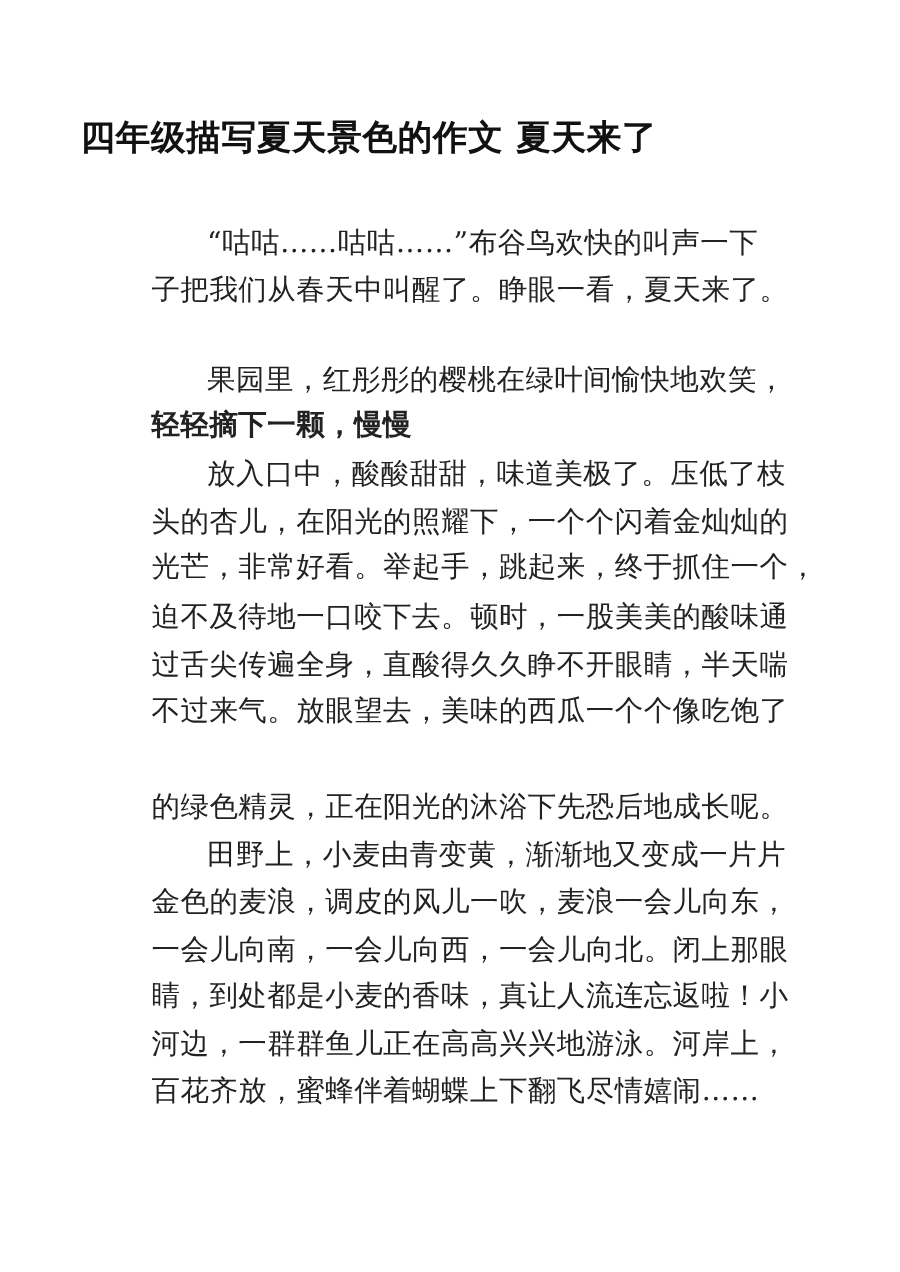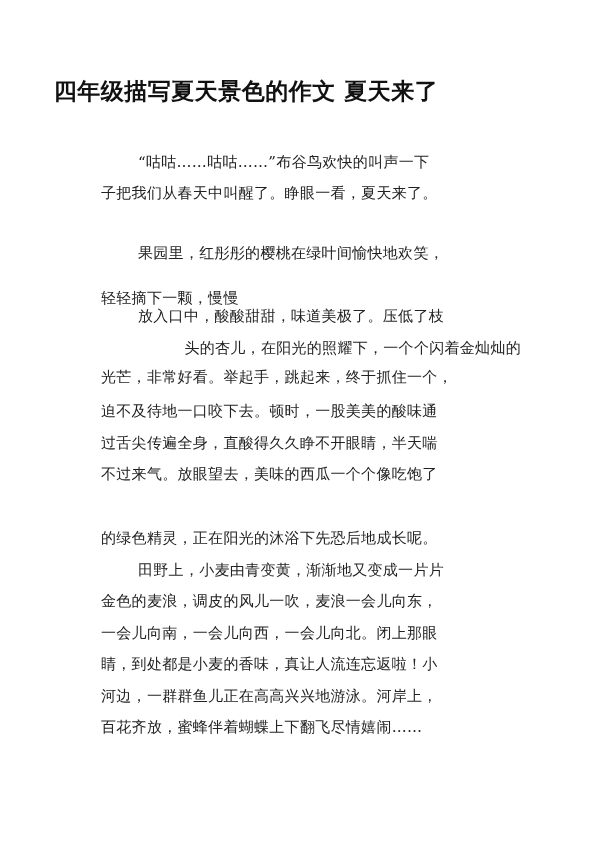--- a/index.html
+++ b/index.html
@@ -25,21 +25,21 @@
     font-weight: bold;
     font-size: 23px;
     letter-spacing: 0.5px;
     color: #111111;
     margin: 0;
   }
   .line {
     position: absolute;
     left: 101px;
     width: 420px;
-    font-size: 15px;
+    font-size: 19px;
     line-height: 24px;
     white-space: nowrap;
     color: #222222;
     letter-spacing: 0.3px;
   }
   .indent { left: 138px; }
 </style>
 </head>
 <body>
 
@@ -47,21 +47,21 @@
 
 <div>
 
   <div>
     <div class="line indent" style="top:150px;">“咕咕……咕咕……”布谷鸟欢快的叫声一下</div>
     <div class="line" style="top:181px;">子把我们从春天中叫醒了。睁眼一看，夏天来了。</div>
   </div>
 
   <div>
     <div class="line indent" style="top:241px;">果园里，红彤彤的樱桃在绿叶间愉快地欢笑，</div>
-    <div class="line" style="top:286px;">轻轻摘下一颗，慢慢</div>
+    <div class="line" style="top:271px;font-weight:bold;">轻轻摘下一颗，慢慢</div>
   </div>
 
   <div>
     <div class="line indent" style="top:304px;">放入口中，酸酸甜甜，味道美极了。压低了枝</div>
     <div class="line" style="top:336px;text-align:right;">头的杏儿，在阳光的照耀下，一个个闪着金灿灿的</div>
     <div class="line" style="top:367px;font-family:Liberation Mono, monospace;">光芒，非常好看。举起手，跳起来，终于抓住一个，</div>
     <div class="line" style="top:399px;">迫不及待地一口咬下去。顿时，一股美美的酸味通</div>
     <div class="line" style="top:431px;">过舌尖传遍全身，直酸得久久睁不开眼睛，半天喘</div>
     <div class="line" style="top:462px;">不过来气。放眼望去，美味的西瓜一个个像吃饱了</div>
     <div class="line" style="top:494px;margin-top:32px;">的绿色精灵，正在阳光的沐浴下先恐后地成长呢。</div>

